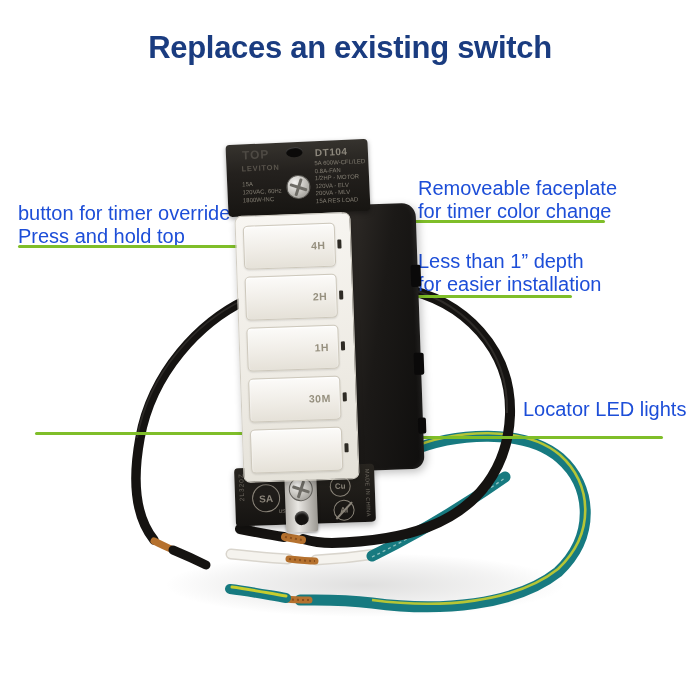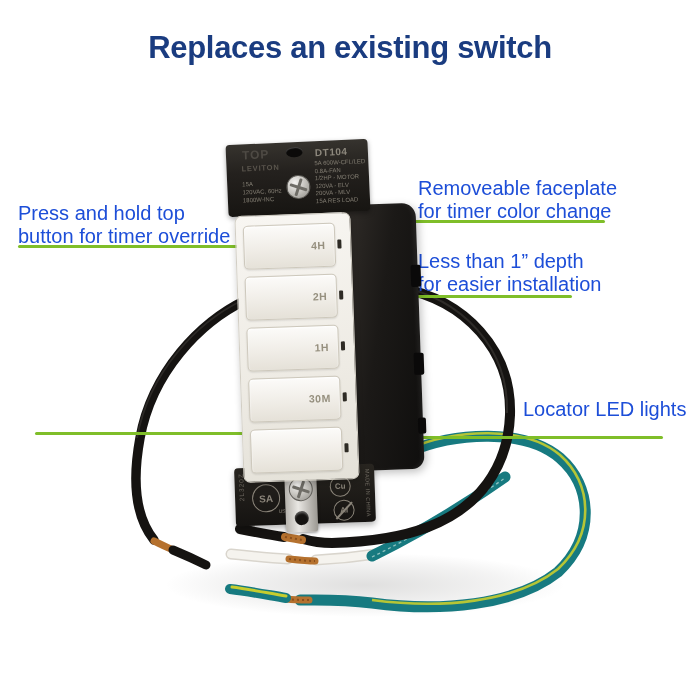--- a/index.html
+++ b/index.html
@@ -216,22 +216,22 @@
           <div class="cr2"></div>
         </div>
       <div class="hole-bot"></div>
     </div>
     <div class="ring cu">Cu</div>
     <div class="ring al">Al</div>
     <div class="made-in">MADE IN CHINA</div>
   </div>
 
   <div class="callout" style="left:18px;top:202px;">
+    <div>button for timer override</div>
     <div>Press and hold top</div>
-    <div>button for timer override</div>
   </div>
   <div class="lead" style="left:18px;top:245px;width:254px;"></div>
   <div class="dot" style="left:267px;top:243px;"></div>
 
   <div class="callout" style="left:418px;top:177px;">
     <div>Removeable faceplate</div>
     <div>for timer color change</div>
   </div>
   <div class="lead" style="left:352px;top:220px;width:253px;"></div>
   <div class="dot" style="left:347px;top:217px;"></div>

